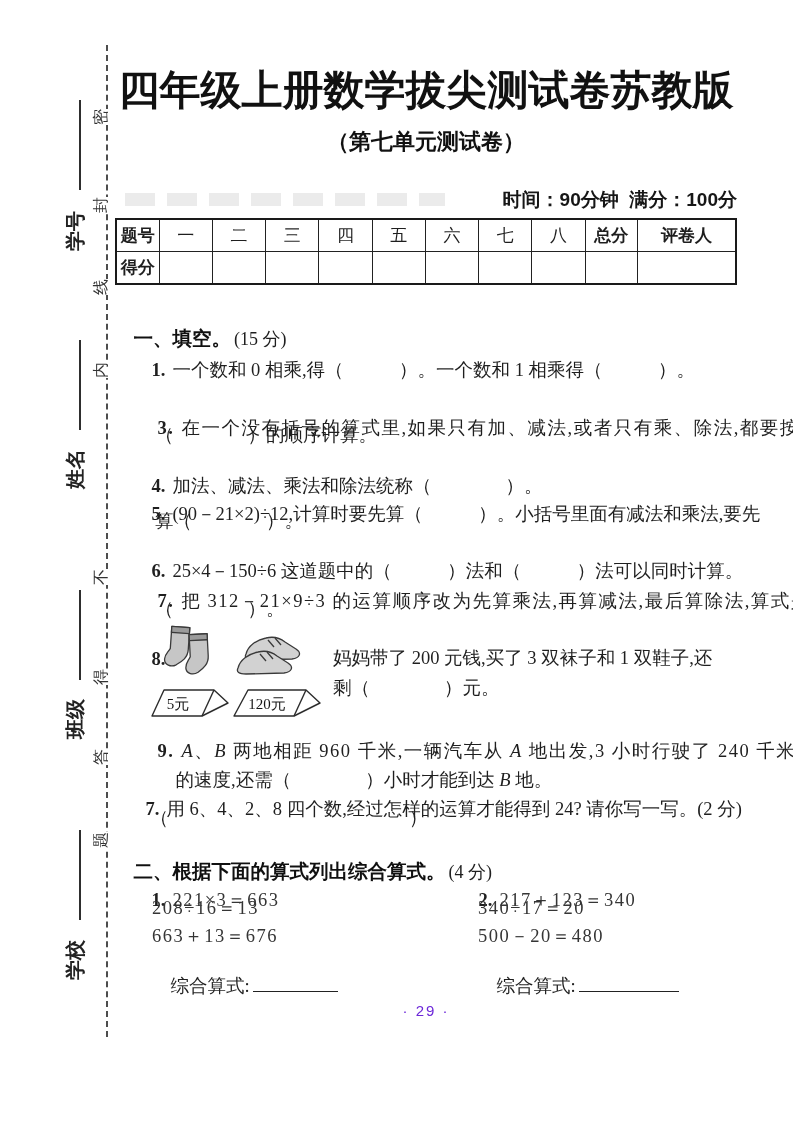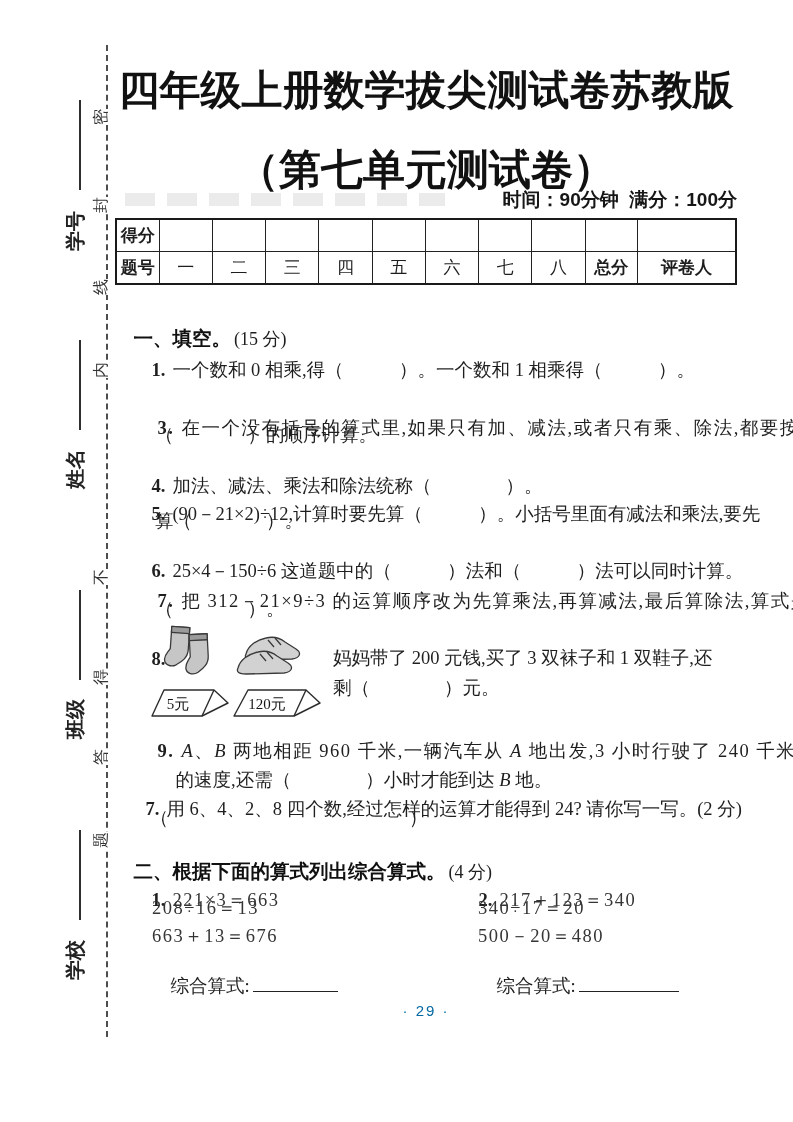--- a/index.html
+++ b/index.html
@@ -9,41 +9,41 @@
   .side-line{position:absolute;width:2px;background:#2e2e2e;}
   .side-label{position:absolute;font-family:"Liberation Sans",sans-serif;font-weight:bold;
               font-size:20px;white-space:nowrap;transform:translate(-50%,-50%) rotate(-90deg);color:#222;}
   .seal-rule{position:absolute;left:106px;top:45px;height:992px;width:0;border-left:2px dashed #4d4d4d;}
   .seal-char{position:absolute;left:101px;font-size:16px;color:#333;background:#fff;padding:1px 0;
              transform:translate(-50%,-50%) rotate(-90deg);}
   
   .title{position:absolute;left:115px;top:45px;width:622px;text-align:center;white-space:nowrap;
          font-family:Liberation Mono, monospace;font-weight:bold;font-size:41px;line-height:1.05;color:#111;}
   .subtitle{position:absolute;left:115px;top:112px;width:622px;text-align:center;white-space:nowrap;
-         font-family:"Liberation Sans",sans-serif;font-weight:bold;font-size:42px;line-height:1.1;color:#111;}
+         font-family:"Liberation Sans",sans-serif;font-weight:bold;font-size:22px;line-height:1.1;color:#111;}
   .wmark{position:absolute;left:125px;top:193px;width:320px;height:13px;
          background:repeating-linear-gradient(90deg,#ebebeb 0 30px,rgba(0,0,0,0) 30px 42px);}
   .meta{position:absolute;top:187px;right:56px;font-family:"Liberation Sans",sans-serif;
         font-weight:bold;font-size:19px;white-space:pre;color:#161616;}
   
   .score{position:absolute;left:115px;top:218px;width:622px;border-collapse:collapse;table-layout:fixed;}
   .score td{border:1px solid #222;height:31px;text-align:center;vertical-align:middle;
             font-size:17px;padding:0;}
   .score{border:2px solid #1a1a1a;}
   .score td.hd{font-family:"Liberation Sans",sans-serif;font-weight:bold;}
   
   .ln{position:absolute;font-size:18.5px;line-height:1.15;white-space:pre;color:#1f1f1f;}
   .qnum{font-weight:bold;margin-right:7px;}
   .sec{font-family:"Liberation Sans",sans-serif;font-weight:bold;font-size:19.5px;color:#101010;}
   .pts{font-family:"Liberation Serif",serif;font-weight:normal;font-size:18px;margin-left:3px;}
   .sp1{letter-spacing:1.5px;}
   .eq{letter-spacing:1.5px;color:#353535;}
   .blank{display:inline-block;border-bottom:1.6px solid #222;height:15px;vertical-align:baseline;margin-left:3px;}
   .pagenum{position:absolute;left:115px;top:1002px;width:622px;text-align:center;
-           font-family:"Liberation Sans",sans-serif;font-size:15px;letter-spacing:2px;color:#0369a1;}
+           font-family:"Liberation Sans",sans-serif;font-size:15px;letter-spacing:2px;color:#6d28d9;}
   .fig8{position:absolute;left:146px;top:622px;}
   i.var{font-family:"Liberation Serif",serif;font-style:italic;}
 </style>
 </head>
 <body>
 
 <div class="page">
 
   <aside>
     <div class="side-line" style="left:79px;top:100px;height:90px;"></div>
@@ -80,45 +80,45 @@
       <col style="width:53px">
         <col style="width:53px">
         <col style="width:53px">
         <col style="width:53px">
       <col style="width:53px">
         <col style="width:52px">
         <col style="width:98px">
     </colgroup>
     <tbody>
         <tr>
-      <td class="hd">得分</td>
-      <td></td>
-          <td></td>
-      <td></td>
-          <td></td>
-      <td></td>
-          <td></td>
-      <td></td>
-          <td></td>
-      <td></td>
-          <td></td>
-    </tr>
-    <tr>
       <td class="hd">题号</td>
       <td>一</td>
       <td>二</td>
       <td>三</td>
       <td>四</td>
       <td>五</td>
       <td>六</td>
       <td>七</td>
       <td>八</td>
       <td class="hd">总分</td>
       <td class="hd">评卷人</td>
     </tr>
+    <tr>
+      <td class="hd">得分</td>
+      <td></td>
+          <td></td>
+      <td></td>
+          <td></td>
+      <td></td>
+          <td></td>
+      <td></td>
+          <td></td>
+      <td></td>
+          <td></td>
+    </tr>
   </tbody>
     </table>
 
   <div class="ln" style="left:115px;top:306px;">
     <span class="sec">一、填空。</span><span class="pts">(15 分)</span>
   </div>
 
   <div class="ln" style="left:133px;top:339px;">
     <span class="qnum">1.</span><span>一个数和 0 相乘,得（　　　）。一个数和 1 相乘得（　　　）。</span>
   </div>

